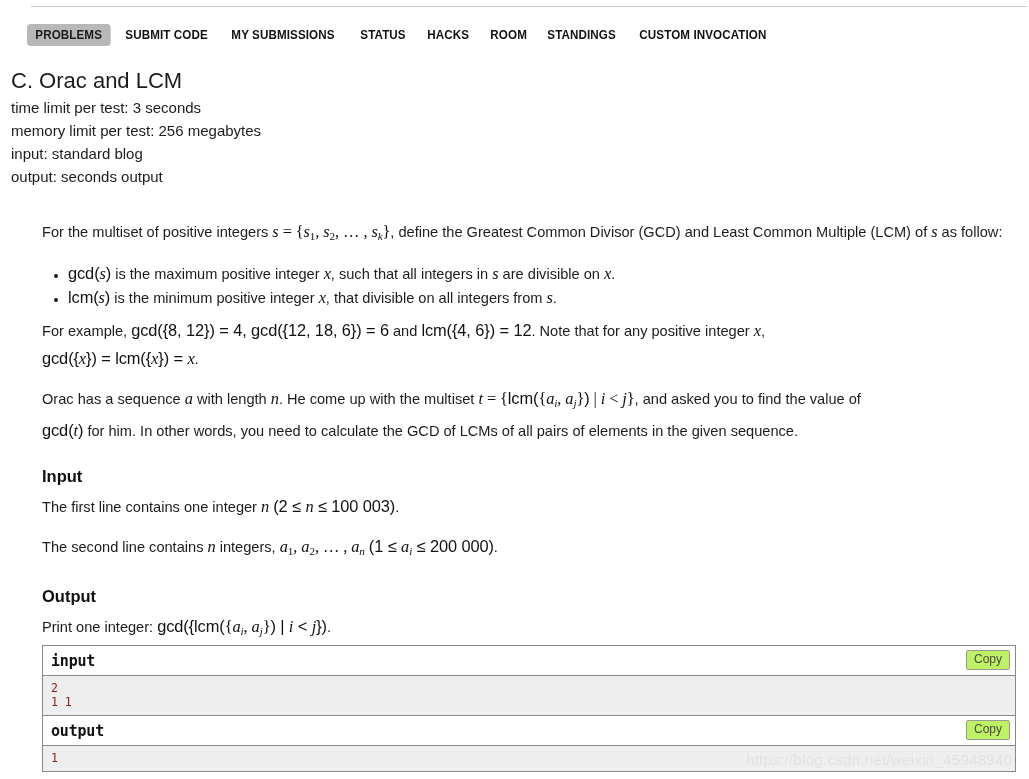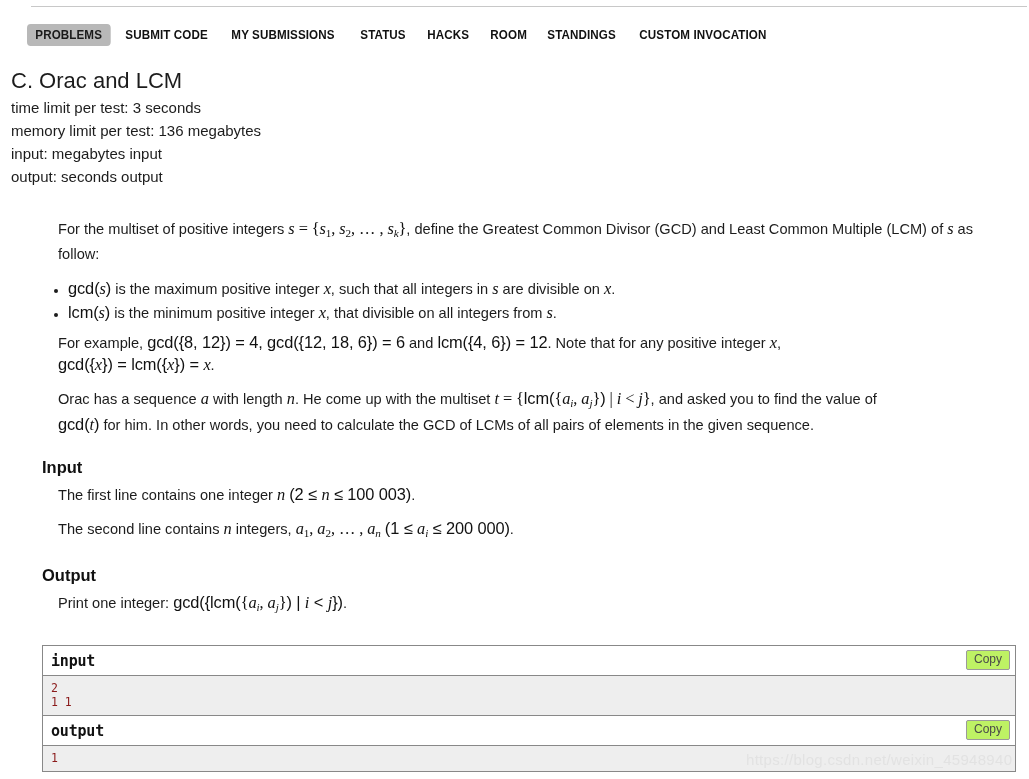--- a/index.html
+++ b/index.html
@@ -64,21 +64,21 @@
 
   
   .content {
     position: absolute;
     left: 42px; top: 212px;
     width: 974px;
     font-size: 14.6px;
     color: #1c1c1c;
     line-height: 1.34;
   }
-  .para { margin: 0 0 0 16px; padding: 6px 0; line-height: 21px; }
+  .para { margin: 0 0 0 0; padding: 6px 0; line-height: 27px; }
   ul.defs {
     margin: 6px 0 2px 0;
     padding-left: 26px;
     line-height: 22px;
   }
   ul.defs li { margin: 0 0 1px 0; padding: 0; }
   ul.defs li::marker { font-size: 12px; }
 
   .sec-title {
     font-size: 16.5px;
@@ -176,22 +176,22 @@
     <a class="nav-item">STATUS</a>
     <a class="nav-item">HACKS</a>
     <a class="nav-item">ROOM</a>
     <a class="nav-item">STANDINGS</a>
     <a class="nav-item">CUSTOM INVOCATION</a>
   </div>
 
   <div class="prob-header">
     <div class="prob-title">C. Orac and LCM</div>
     <div class="prob-meta">time limit per test: 3 seconds</div>
-    <div class="prob-meta">memory limit per test: 136 megabytes</div>
-    <div class="prob-meta">input: megabytes input</div>
+    <div class="prob-meta">memory limit per test: 256 megabytes</div>
+    <div class="prob-meta">input: standard blog</div>
     <div class="prob-meta">output: seconds output</div>
   </div>
 
   <div class="content">
 
     <div class="para">For the multiset of positive integers <span class="m mi">s</span><span class="m"> = </span><span class="m">{</span><span class="m mi">s<span class="sub-n">1</span></span><span class="m">, </span><span class="m mi">s<span class="sub-n">2</span></span><span class="m">, … , </span><span class="m mi">s<span class="sub">k</span></span><span class="m">}</span>, define the Greatest Common Divisor (GCD) and Least Common Multiple (LCM) of <span class="m mi">s</span> as follow:</div>
 
     <ul class="defs">
       <li><span class="m op">gcd(</span><span class="m mi">s</span><span class="m op">)</span> is the maximum positive integer <span class="m mi">x</span>, such that all integers in <span class="m mi">s</span> are divisible on <span class="m mi">x</span>.</li>
       <li><span class="m op">lcm(</span><span class="m mi">s</span><span class="m op">)</span> is the minimum positive integer <span class="m mi">x</span>, that divisible on all integers from <span class="m mi">s</span>.</li>

